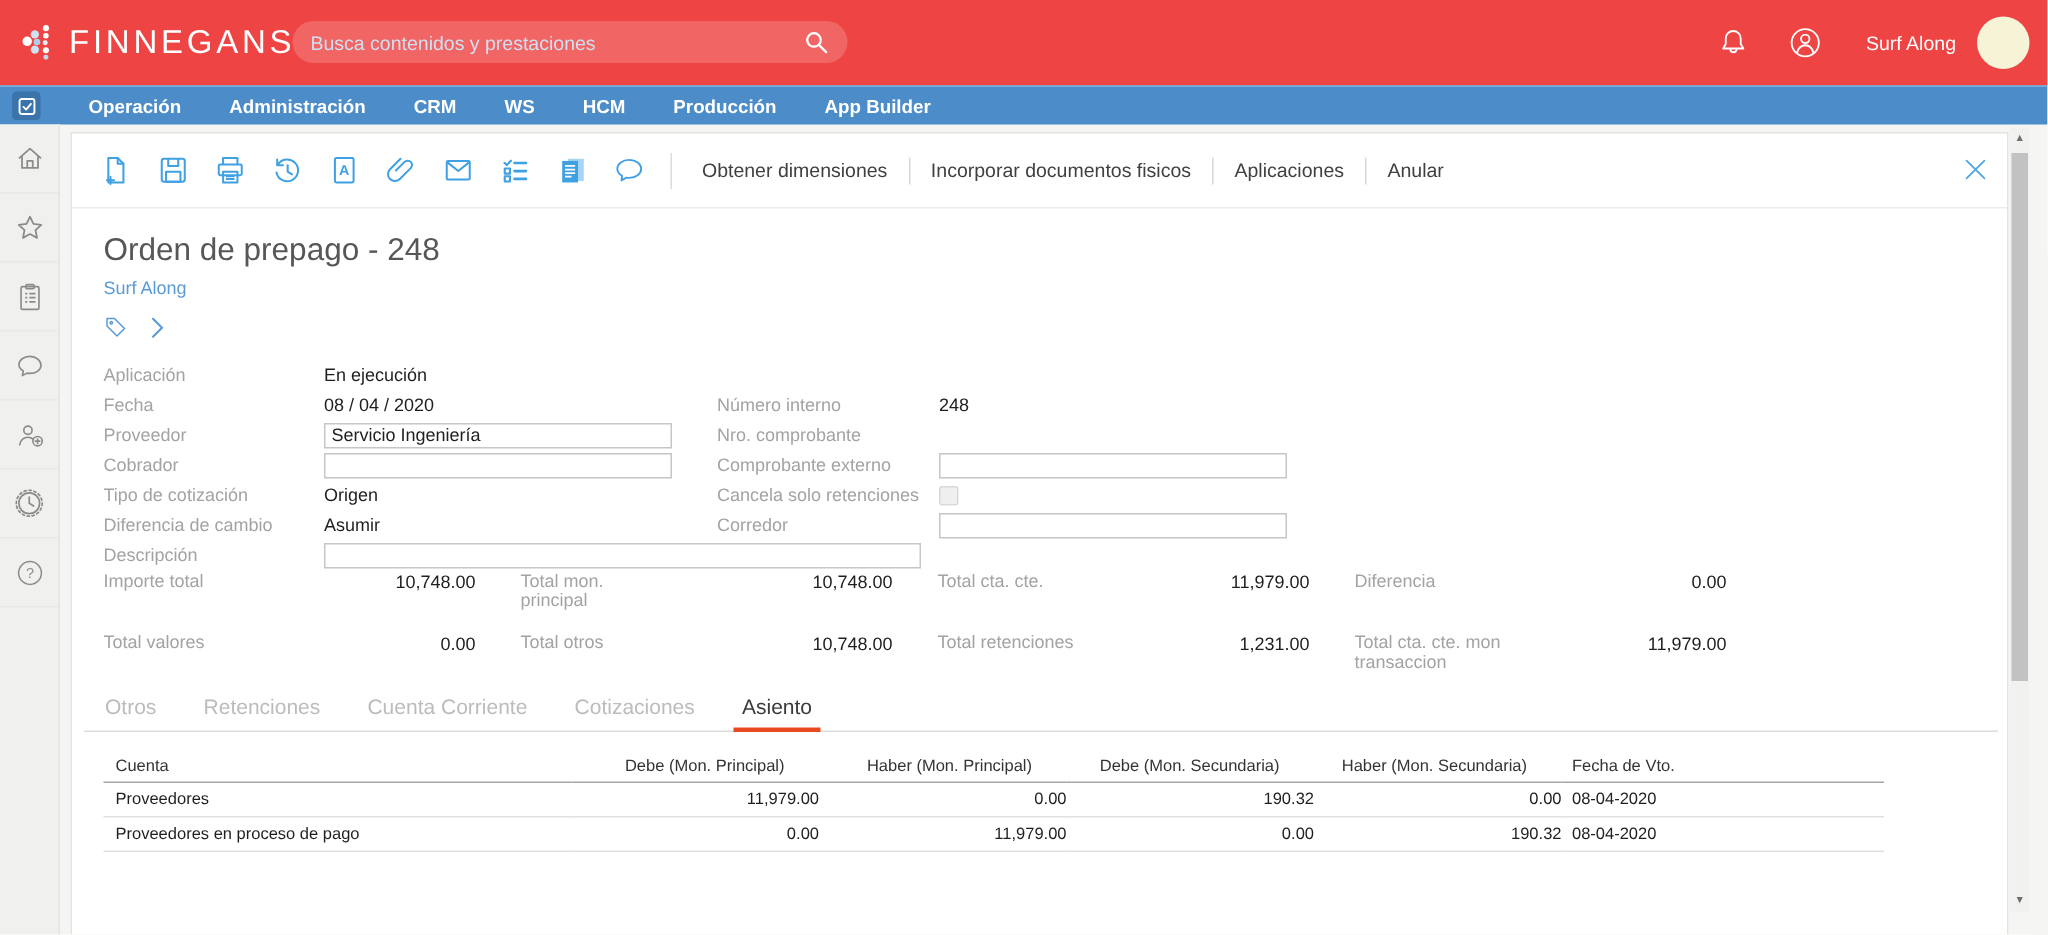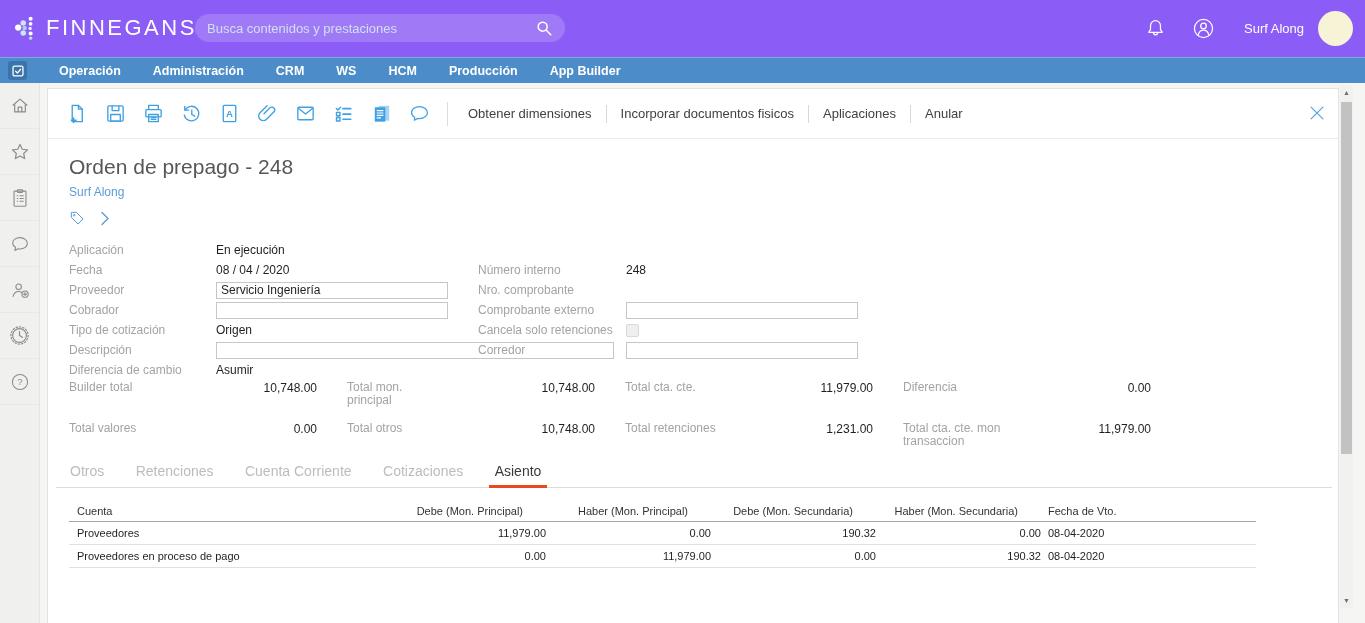--- a/index.html
+++ b/index.html
@@ -5,21 +5,21 @@
   * { margin:0; padding:0; box-sizing:border-box; }
   html,body { width:1365px; height:623px; }
   body {
     position:relative; overflow:hidden;
     background:#f5f5f3;
     font-family:"Liberation Sans", sans-serif;
   }
   svg { display:block; }
 
   
-  .topbar { position:absolute; top:0; left:0; right:0; height:57px; background:#8b5cf6; }
+  .topbar { position:absolute; top:0; left:0; right:0; height:57px; background:#ef4444; }
   .logo { position:absolute; left:14px; top:13px; display:flex; align-items:center; gap:8px; cursor:pointer; }
   .logo-text { color:#fff; font-size:22px; font-weight:300; letter-spacing:2.5px; }
   .search-pill { position:absolute; left:195px; top:14px; width:370px; height:28px;
     background:rgba(255,255,255,.18); border-radius:14px; display:flex; align-items:center; padding:0 12px; }
   .search-input { flex:1; background:transparent; border:none; outline:none; color:#fff; font-size:13px; font-family:inherit; }
   .search-input::placeholder { color:#cfe0f1; }
   .top-right { position:absolute; right:12px; top:0; height:57px; display:flex; align-items:center; }
   .top-ic { cursor:pointer; margin-right:24px; }
   .user-name { color:#fff; font-size:13px; margin:0 14px 0 28px; }
   .avatar { width:35px; height:35px; border-radius:50%; background:#f6f3d7; cursor:pointer; }
@@ -330,27 +330,27 @@
     </div>
     <div class="frow">
       <span class="flabel">Cobrador</span>
       <input class="finput" value="" style="">
     </div>
     <div class="frow">
       <span class="flabel">Tipo de cotización</span>
       <span class="fvalue">Origen</span>
     </div>
     <div class="frow">
+      <span class="flabel">Diferencia de cambio</span>
+      <span class="fvalue">Asumir</span>
+    </div>
+    <div class="frow">
       <span class="flabel">Descripción</span>
       <input class="finput wide" value="" style="">
     </div>
-    <div class="frow">
-      <span class="flabel">Diferencia de cambio</span>
-      <span class="fvalue">Asumir</span>
-    </div>
   </div>
 
   <div class="form-right">
     <div class="frow">
       <span class="frlabel">Número interno</span>
       <span class="fvalue num">248</span>
     </div>
     <div class="frow">
       <span class="frlabel">Nro. comprobante</span>
       <span class="fvalue"></span>
@@ -365,21 +365,21 @@
     </div>
     <div class="frow">
       <span class="frlabel">Corredor</span>
       <input class="finput" value="" style="">
     </div>
   </div>
 
   <div class="totals">
     <div class="trow">
       <div class="tpair">
-        <span class="tlabel">Builder total</span>
+        <span class="tlabel">Importe total</span>
         <span class="tvalue">10,748.00</span>
       </div>
       <div class="tpair">
         <span class="tlabel">Total mon. principal</span>
         <span class="tvalue">10,748.00</span>
       </div>
       <div class="tpair">
         <span class="tlabel">Total cta. cte.</span>
         <span class="tvalue">11,979.00</span>
       </div>

